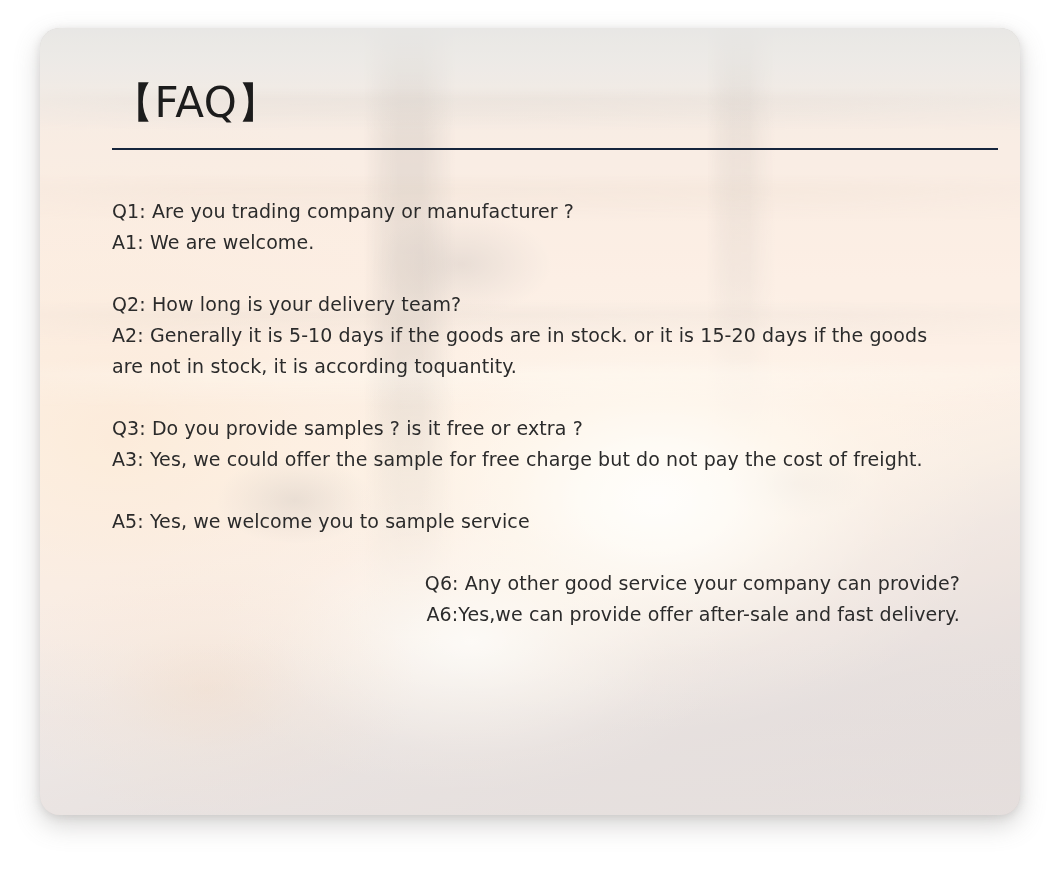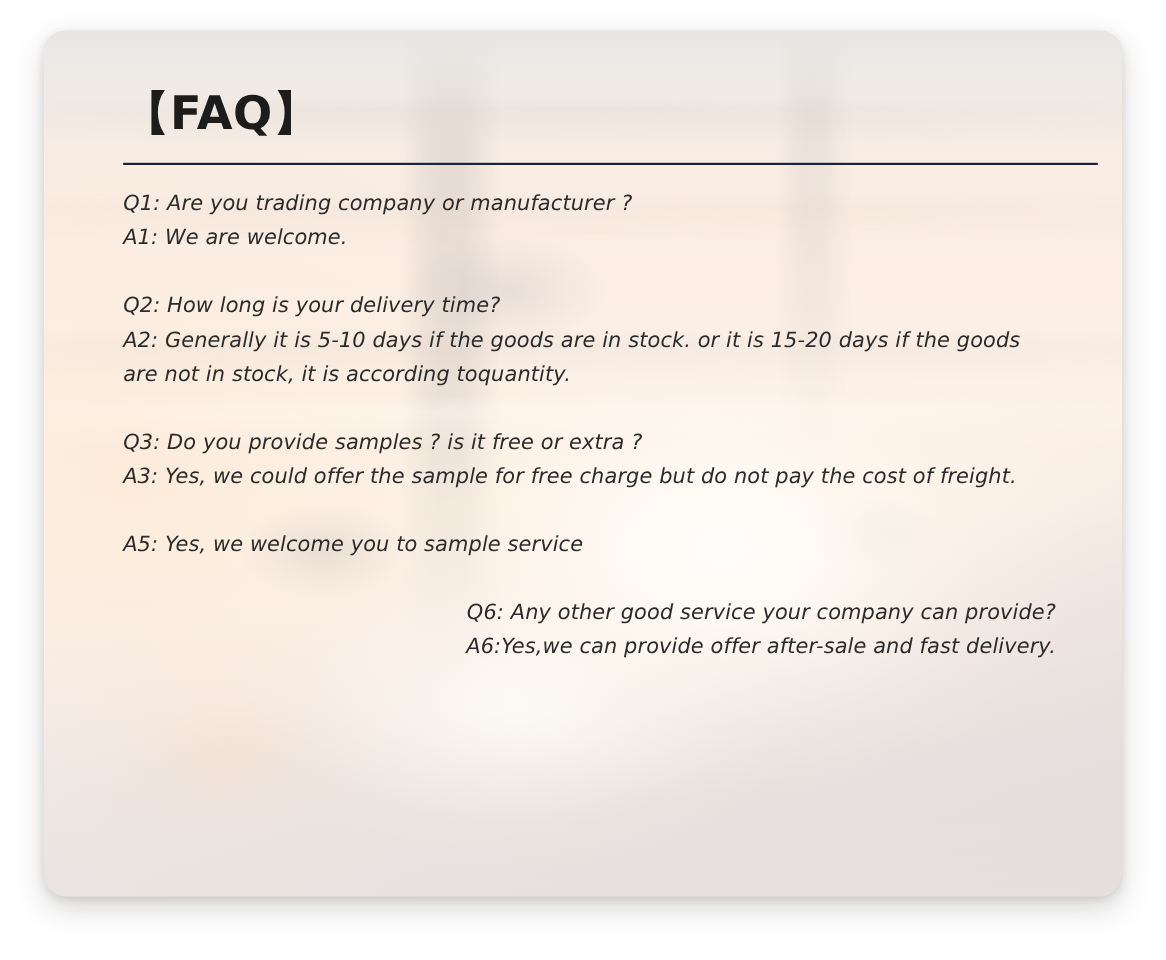--- a/index.html
+++ b/index.html
@@ -253,36 +253,35 @@
   
   #faq-content {
     position: absolute;
     inset: 0;
     padding: 54px 60px 0 72px;
   }
 
   #faq-title {
     font-size: 42px;
     line-height: 1;
-    font-weight: 700;
+    font-weight: 400;
     color: #1c1c1c;
     letter-spacing: 0.5px;
     white-space: nowrap;
   }
 
   #title-rule {
     margin-top: 24px;
     width: 886px;
     height: 2px;
     background: #16253c;
   }
 
   #faq-list {
-    margin-top: 20px;
-    font-style: italic;
+    margin-top: 46px;
   }
 
   .faq-group {
     margin-bottom: 31px;
   }
   .faq-group:last-child { margin-bottom: 0; text-align: right; }
 
   .faq-line {
     font-size: 19px;
     line-height: 31px;
@@ -321,21 +320,21 @@
       <div id="title-rule"></div>
 
       <div id="faq-list">
 
         <div class="faq-group">
           <div class="faq-line">Q1: Are you trading company or manufacturer ?</div>
           <div class="faq-line">A1: We are welcome.</div>
         </div>
 
         <div class="faq-group">
-          <div class="faq-line">Q2: How long is your delivery time?</div>
+          <div class="faq-line">Q2: How long is your delivery team?</div>
           <div class="faq-line">A2: Generally it is 5-10 days if the goods are in stock. or it is 15-20 days if the goods are not in stock, it is according toquantity.</div>
         </div>
 
         <div class="faq-group">
           <div class="faq-line">Q3: Do you provide samples ? is it free or extra ?</div>
           <div class="faq-line">A3: Yes, we could offer the sample for free charge but do not pay the cost of freight.</div>
         </div>
 
 
         <div class="faq-group">

